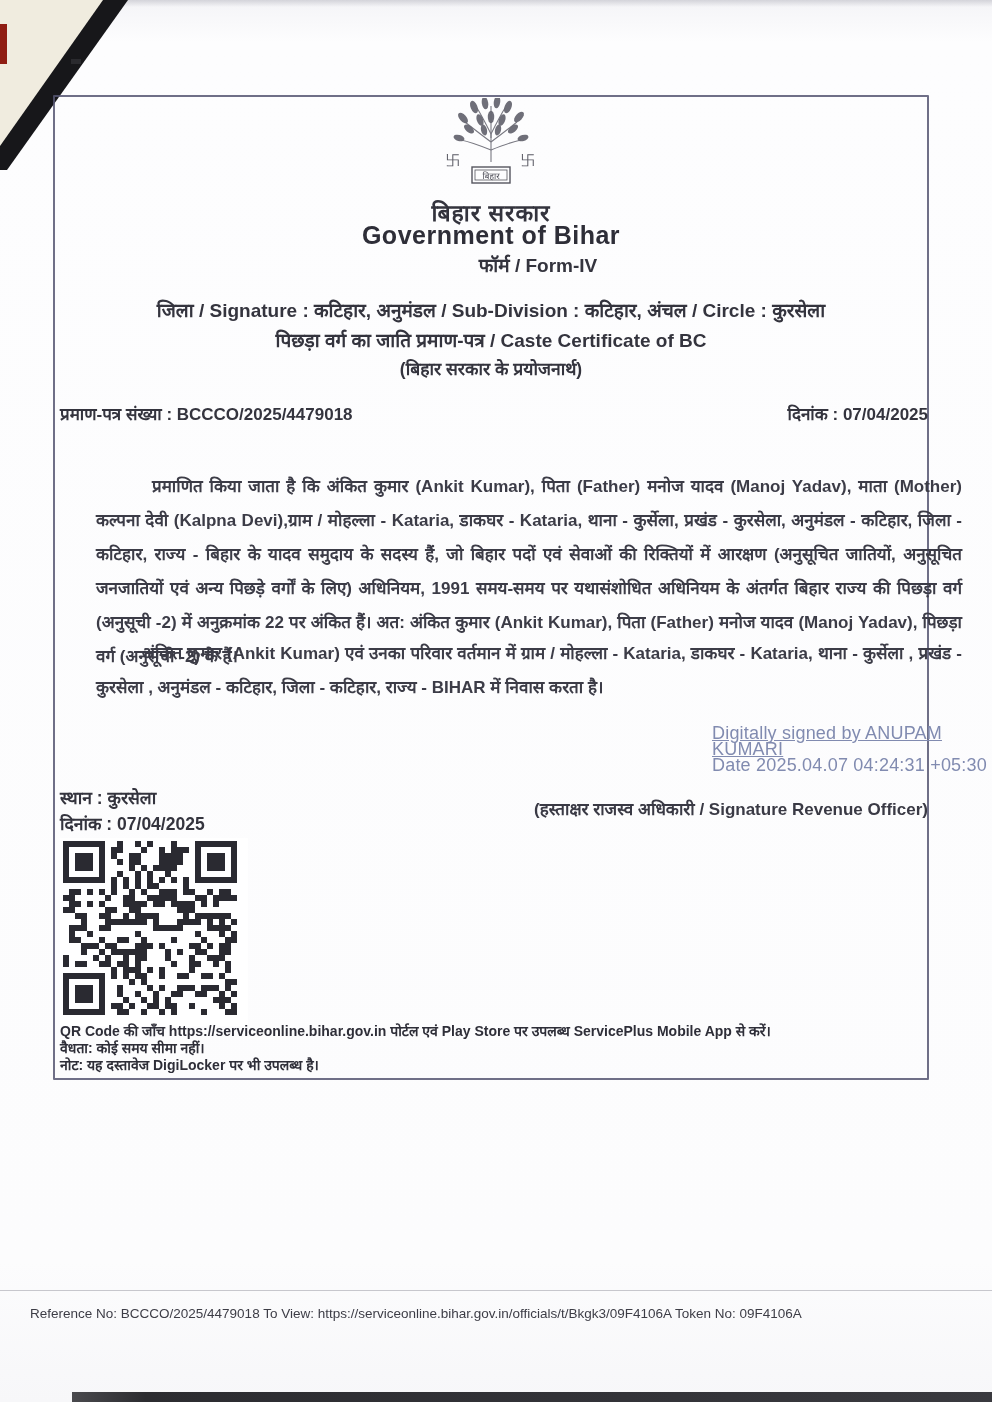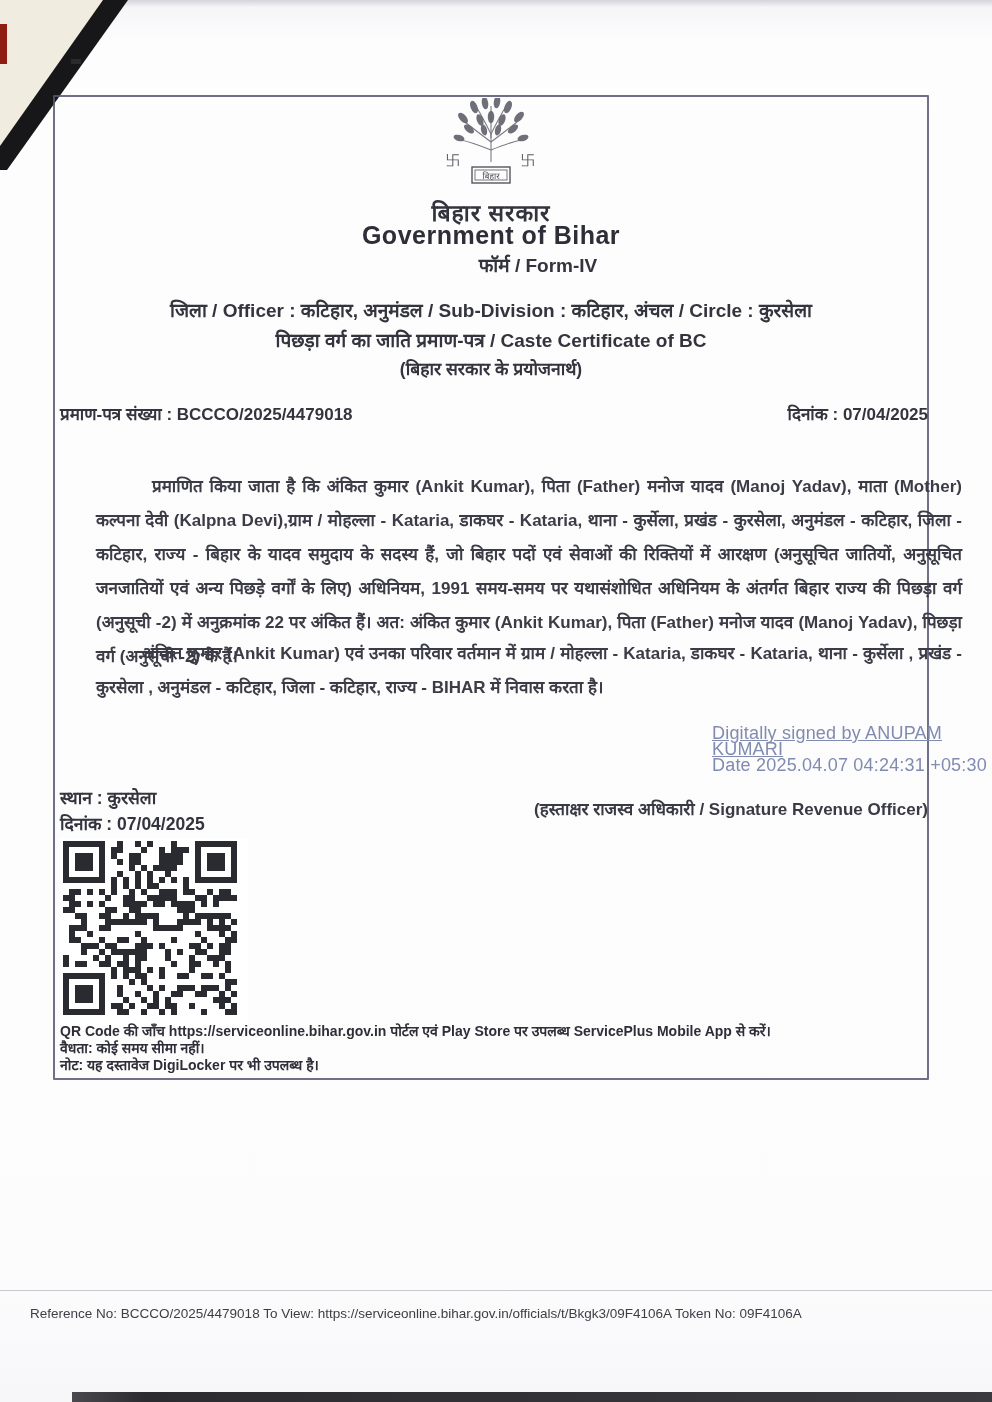--- a/index.html
+++ b/index.html
@@ -111,21 +111,21 @@
     </g>
     <rect x="31" y="69" width="38" height="16" fill="none" stroke="#55555e" stroke-width="1.4"></rect>
     <rect x="34" y="72" width="32" height="10" fill="none" stroke="#55555e" stroke-width=".8"></rect>
     <text x="50" y="81" font-size="8.5" fill="#44444e" text-anchor="middle">बिहार</text>
   </svg>
 
   <div class="abs center org-hi hi-bold">बिहार सरकार</div>
   <div class="abs center org-en">Government of Bihar</div>
   <div class="abs center form-line">फॉर्म / Form-IV</div>
 
-  <div class="abs center district-line">जिला / Officer : कटिहार, अनुमंडल / Sub-Division : कटिहार, अंचल / Circle : कुरसेला</div>
+  <div class="abs center district-line">जिला / Signature : कटिहार, अनुमंडल / Sub-Division : कटिहार, अंचल / Circle : कुरसेला</div>
   <div class="abs center caste-line">पिछड़ा वर्ग का जाति प्रमाण-पत्र / Caste Certificate of BC</div>
   <div class="abs center purpose-line">(बिहार सरकार के प्रयोजनार्थ)</div>
 
   <div class="abs meta-row">
     <span>प्रमाण-पत्र संख्या : BCCCO/2025/4479018</span>
     <span>दिनांक : 07/04/2025</span>
   </div>
 
   <div class="abs para para1">प्रमाणित किया जाता है कि अंकित कुमार (Ankit Kumar), पिता (Father) मनोज यादव (Manoj Yadav), माता (Mother) कल्पना देवी (Kalpna Devi),ग्राम / मोहल्ला - Kataria, डाकघर - Kataria, थाना - कुर्सेला, प्रखंड - कुरसेला, अनुमंडल - कटिहार, जिला - कटिहार, राज्य - बिहार के यादव समुदाय के सदस्य हैं, जो बिहार पदों एवं सेवाओं की रिक्तियों में आरक्षण (अनुसूचित जातियों, अनुसूचित जनजातियों एवं अन्य पिछड़े वर्गों के लिए) अधिनियम, 1991 समय-समय पर यथासंशोधित अधिनियम के अंतर्गत बिहार राज्य की पिछड़ा वर्ग (अनुसूची -2) में अनुक्रमांक 22 पर अंकित हैं। अत: अंकित कुमार (Ankit Kumar), पिता (Father) मनोज यादव (Manoj Yadav), पिछड़ा वर्ग (अनुसूची -2) के हैं।</div>
   <div class="abs para para2">अंकित कुमार (Ankit Kumar) एवं उनका परिवार वर्तमान में ग्राम / मोहल्ला - Kataria, डाकघर - Kataria, थाना - कुर्सेला , प्रखंड - कुरसेला , अनुमंडल - कटिहार, जिला - कटिहार, राज्य - BIHAR में निवास करता है।</div>

